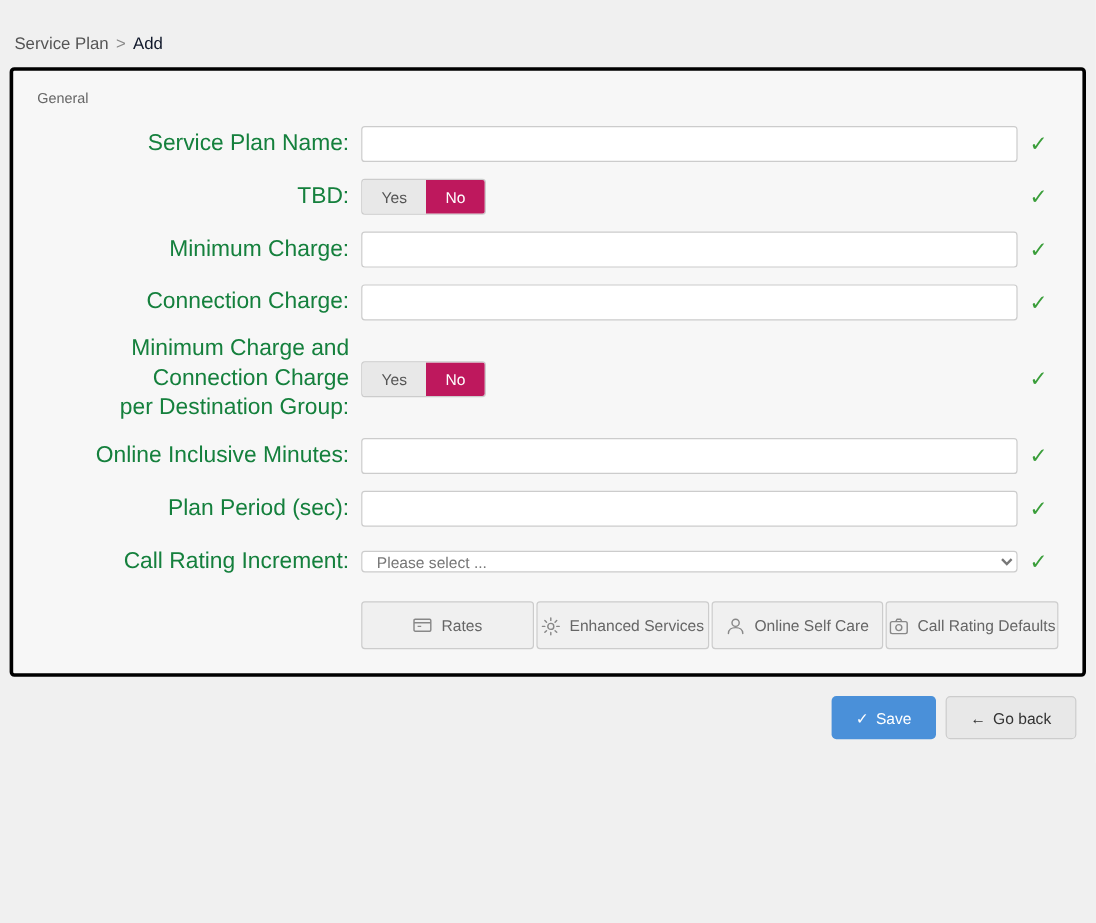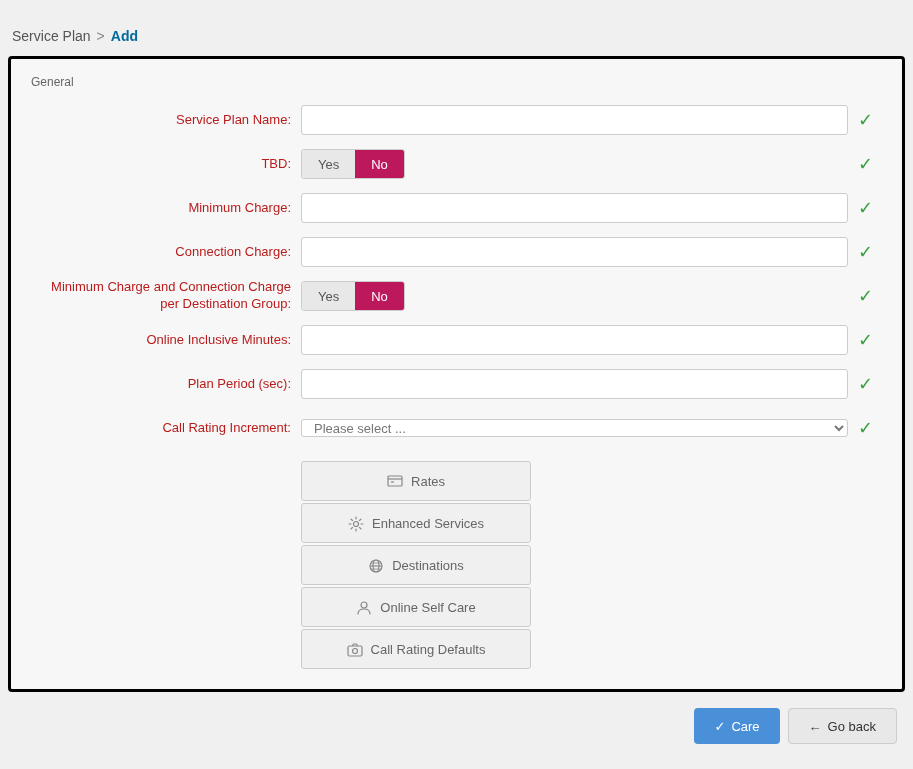--- a/index.html
+++ b/index.html
@@ -25,22 +25,22 @@
       margin-top: 12px;
     }
     .breadcrumb-link {
       color: #555;
       font-weight: 500;
     }
     .breadcrumb-sep {
       color: #888;
     }
     .breadcrumb-current {
-      color: #0369a1;
-      font-weight: 700;
+      color: #0f172a;
+      font-weight: 400;
     }
     .main-card {
       background: #f7f7f7;
       border: 3px solid #000000;
       border-radius: 4px;
       padding: 16px 20px 20px 20px;
     }
     .section-label {
       font-size: 12px;
       color: #666;
@@ -51,22 +51,22 @@
       display: flex;
       align-items: center;
       margin-bottom: 10px;
       min-height: 34px;
     }
     .form-label {
       text-align: right;
       width: 270px;
       min-width: 270px;
       padding-right: 10px;
-      font-size: 13px;
-      color: #b91c1c;
+      font-size: 19px;
+      color: #15803d;
       font-weight: 500;
       line-height: 1.3;
     }
     .form-control-wrap {
       flex: 1;
       display: flex;
       align-items: center;
     }
     .form-input {
       width: 100%;
@@ -114,21 +114,21 @@
       border-radius: 3px;
       background: #fff;
       padding: 0 8px;
       font-size: 13px;
       color: #777;
       outline: none;
       appearance: auto;
     }
     .nav-buttons {
       display: flex;
-      flex-direction: column;
+      flex-direction: row;
       align-items: flex-start;
       margin-top: 16px;
       padding-left: 270px;
       gap: 2px;
     }
     .nav-btn {
       width: 230px;
       height: 40px;
       border: 1px solid #ccc;
       border-radius: 3px;
@@ -280,32 +280,20 @@
           <svg width="16" height="16" viewBox="0 0 16 16" fill="none" style="display:inline-block;vertical-align:middle;">
             <circle cx="8" cy="8" r="2.5" stroke="#888" stroke-width="1.2" fill="none"></circle>
             <path d="M8 1v2M8 13v2M1 8h2M13 8h2M3.05 3.05l1.41 1.41M11.54 11.54l1.41 1.41M3.05 12.95l1.41-1.41M11.54 4.46l1.41-1.41" stroke="#888" stroke-width="1.2" stroke-linecap="round"></path>
           </svg>
         </span>
         <span>Enhanced Services</span>
       </button>
       <button class="nav-btn">
         <span class="nav-btn-icon">
           <svg width="16" height="16" viewBox="0 0 16 16" fill="none" style="display:inline-block;vertical-align:middle;">
-            <circle cx="8" cy="8" r="6" stroke="#888" stroke-width="1.2" fill="none"></circle>
-            <ellipse cx="8" cy="8" rx="3" ry="6" stroke="#888" stroke-width="1.2" fill="none"></ellipse>
-            <line x1="2" y1="8" x2="14" y2="8" stroke="#888" stroke-width="1.2"></line>
-            <line x1="3" y1="5" x2="13" y2="5" stroke="#888" stroke-width="0.8"></line>
-            <line x1="3" y1="11" x2="13" y2="11" stroke="#888" stroke-width="0.8"></line>
-          </svg>
-        </span>
-        <span>Destinations</span>
-      </button>
-      <button class="nav-btn">
-        <span class="nav-btn-icon">
-          <svg width="16" height="16" viewBox="0 0 16 16" fill="none" style="display:inline-block;vertical-align:middle;">
             <circle cx="8" cy="5" r="3" stroke="#888" stroke-width="1.2" fill="none"></circle>
             <path d="M2 14c0-3.314 2.686-5 6-5s6 1.686 6 5" stroke="#888" stroke-width="1.2" fill="none" stroke-linecap="round"></path>
           </svg>
         </span>
         <span>Online Self Care</span>
       </button>
       <button class="nav-btn">
         <span class="nav-btn-icon">
           <svg width="16" height="16" viewBox="0 0 16 16" fill="none" style="display:inline-block;vertical-align:middle;">
             <rect x="1" y="4" width="14" height="10" rx="1.5" stroke="#888" stroke-width="1.2" fill="none"></rect>
@@ -314,20 +302,20 @@
           </svg>
         </span>
         <span>Call Rating Defaults</span>
       </button>
     </div>
   </div>
 
   <div class="footer-bar">
     <button class="btn-save">
       <span>✓</span>
-      <span>Care</span>
+      <span>Save</span>
     </button>
     <button class="btn-goback">
       <span>←</span>
       <span>Go back</span>
     </button>
   </div>
 </div>
 
 </body></html>

